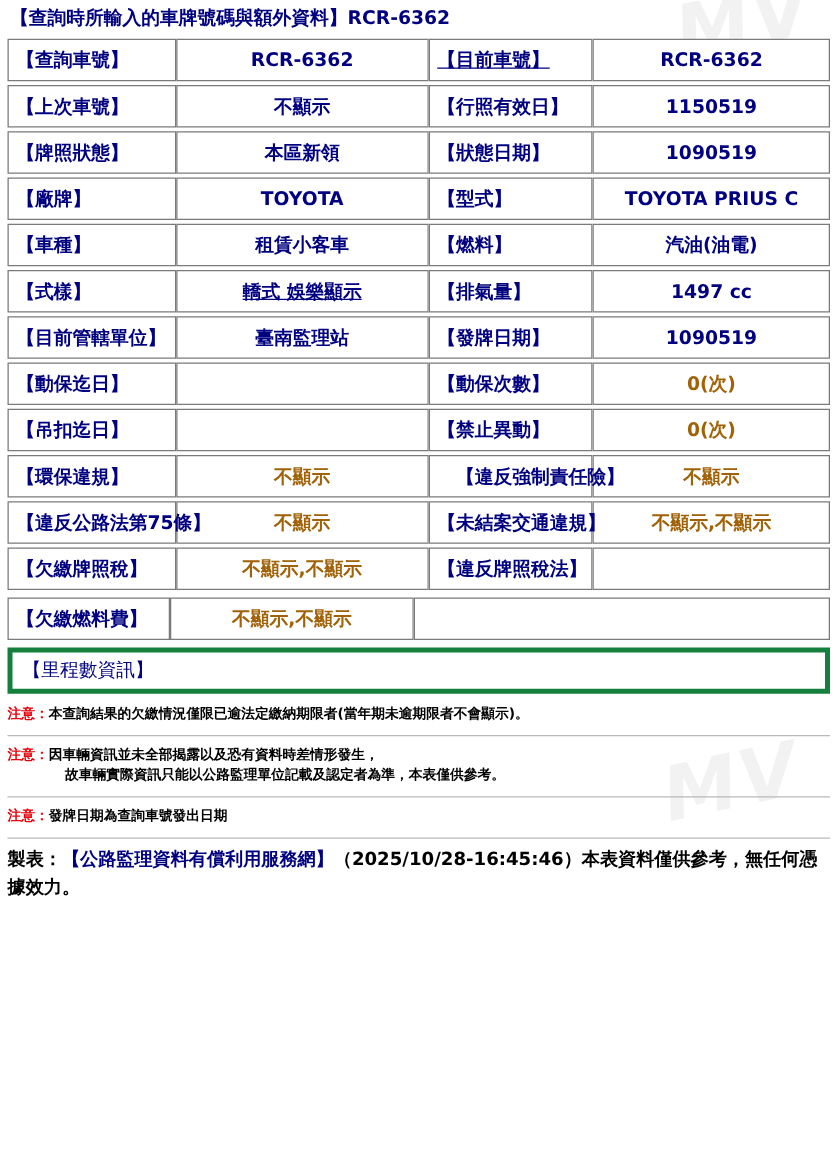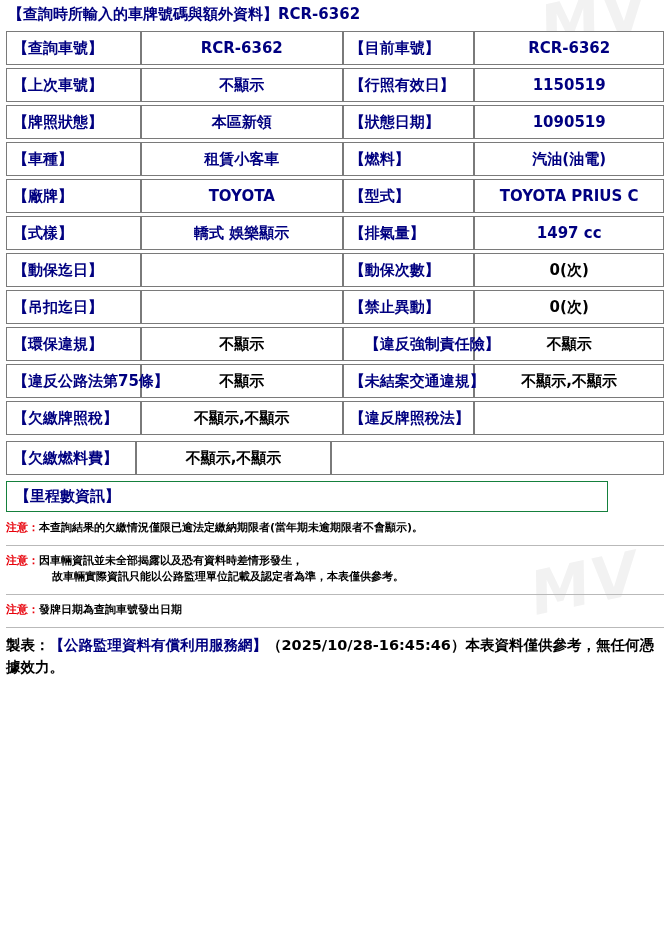--- a/index.html
+++ b/index.html
@@ -73,33 +73,33 @@
     text-align: left;
   }
   td.val {
     border-left: none;
     color: #000080;
     text-align: center;
     font-weight: bold;
     white-space: nowrap;
   }
   td.val.red {
-    color: #000000;
+    color: #a16207;
   }
   td.nb { border: none; background: transparent; }
 
   .mileage {
     position: relative;
     z-index: 2;
-    width: 602px;
-    border: 1px solid #15803d;
+    width: 658px;
+    border: 4px solid #15803d;
     margin-top: 3px;
     padding: 5px 8px;
     font-size: 15px;
-    font-weight: bold;
+    font-weight: normal;
     color: #000080;
   }
 
   .notes {
     position: relative;
     z-index: 2;
     width: 658px;
     margin-top: 8px;
   }
   .note {
@@ -134,52 +134,58 @@
 
   <div class="title-row">
     <span>【查詢時所輸入的車牌號碼與額外資料】</span><span class="plate">RCR-6362</span>
   </div>
 
   <table class="grid">
     <tbody id="rows-body">
         <tr>
           <td class="lbl" style="width: 130px;">【查詢車號】</td>
           <td class="val" style="width: 195px;">RCR-6362</td>
-          <td class="lbl" style="width: 127px;">【目前車號】</td>
+          <td class="lbl" style="width: 127px; text-decoration: underline;">【目前車號】</td>
           <td class="val" style="width: 183px;">RCR-6362</td>
         </tr>
         <tr>
           <td class="lbl" style="width: 130px;">【上次車號】</td>
           <td class="val" style="width: 195px;">不顯示</td>
           <td class="lbl" style="width: 150px;">【行照有效日】</td>
           <td class="val" style="width: 183px;">1150519</td>
         </tr>
         <tr>
           <td class="lbl" style="width: 130px;">【牌照狀態】</td>
           <td class="val" style="width: 195px;">本區新領</td>
           <td class="lbl" style="width: 150px;">【狀態日期】</td>
           <td class="val" style="width: 183px;">1090519</td>
         </tr>
         <tr>
+          <td class="lbl" style="width: 130px;">【廠牌】</td>
+          <td class="val" style="width: 195px;">TOYOTA</td>
+          <td class="lbl" style="width: 150px;">【型式】</td>
+          <td class="val" style="width: 183px;">TOYOTA PRIUS C</td>
+        </tr>
+        <tr>
           <td class="lbl" style="width: 130px;">【車種】</td>
           <td class="val" style="width: 195px;">租賃小客車</td>
           <td class="lbl" style="width: 150px;">【燃料】</td>
           <td class="val" style="width: 183px;">汽油(油電)</td>
         </tr>
         <tr>
-          <td class="lbl" style="width: 130px;">【廠牌】</td>
-          <td class="val" style="width: 195px;">TOYOTA</td>
-          <td class="lbl" style="width: 150px;">【型式】</td>
-          <td class="val" style="width: 183px;">TOYOTA PRIUS C</td>
-        </tr>
-        <tr>
           <td class="lbl" style="width: 130px;">【式樣】</td>
-          <td class="val" style="width: 195px;">轎式 娛樂顯示</td>
+          <td class="val" style="width: 195px; text-decoration: underline;">轎式 娛樂顯示</td>
           <td class="lbl" style="width: 150px;">【排氣量】</td>
           <td class="val" style="width: 183px;">1497 cc</td>
+        </tr>
+        <tr>
+          <td class="lbl" style="width: 130px;">【目前管轄單位】</td>
+          <td class="val" style="width: 195px;">臺南監理站</td>
+          <td class="lbl" style="width: 150px;">【發牌日期】</td>
+          <td class="val" style="width: 183px;">1090519</td>
         </tr>
         <tr>
           <td class="lbl" style="width: 130px;">【動保迄日】</td>
           <td class="val" style="width: 195px;"></td>
           <td class="lbl" style="width: 150px;">【動保次數】</td>
           <td class="val red" style="width: 183px;">0(次)</td>
         </tr>
         <tr>
           <td class="lbl" style="width: 130px;">【吊扣迄日】</td>
           <td class="val" style="width: 195px;"></td>

